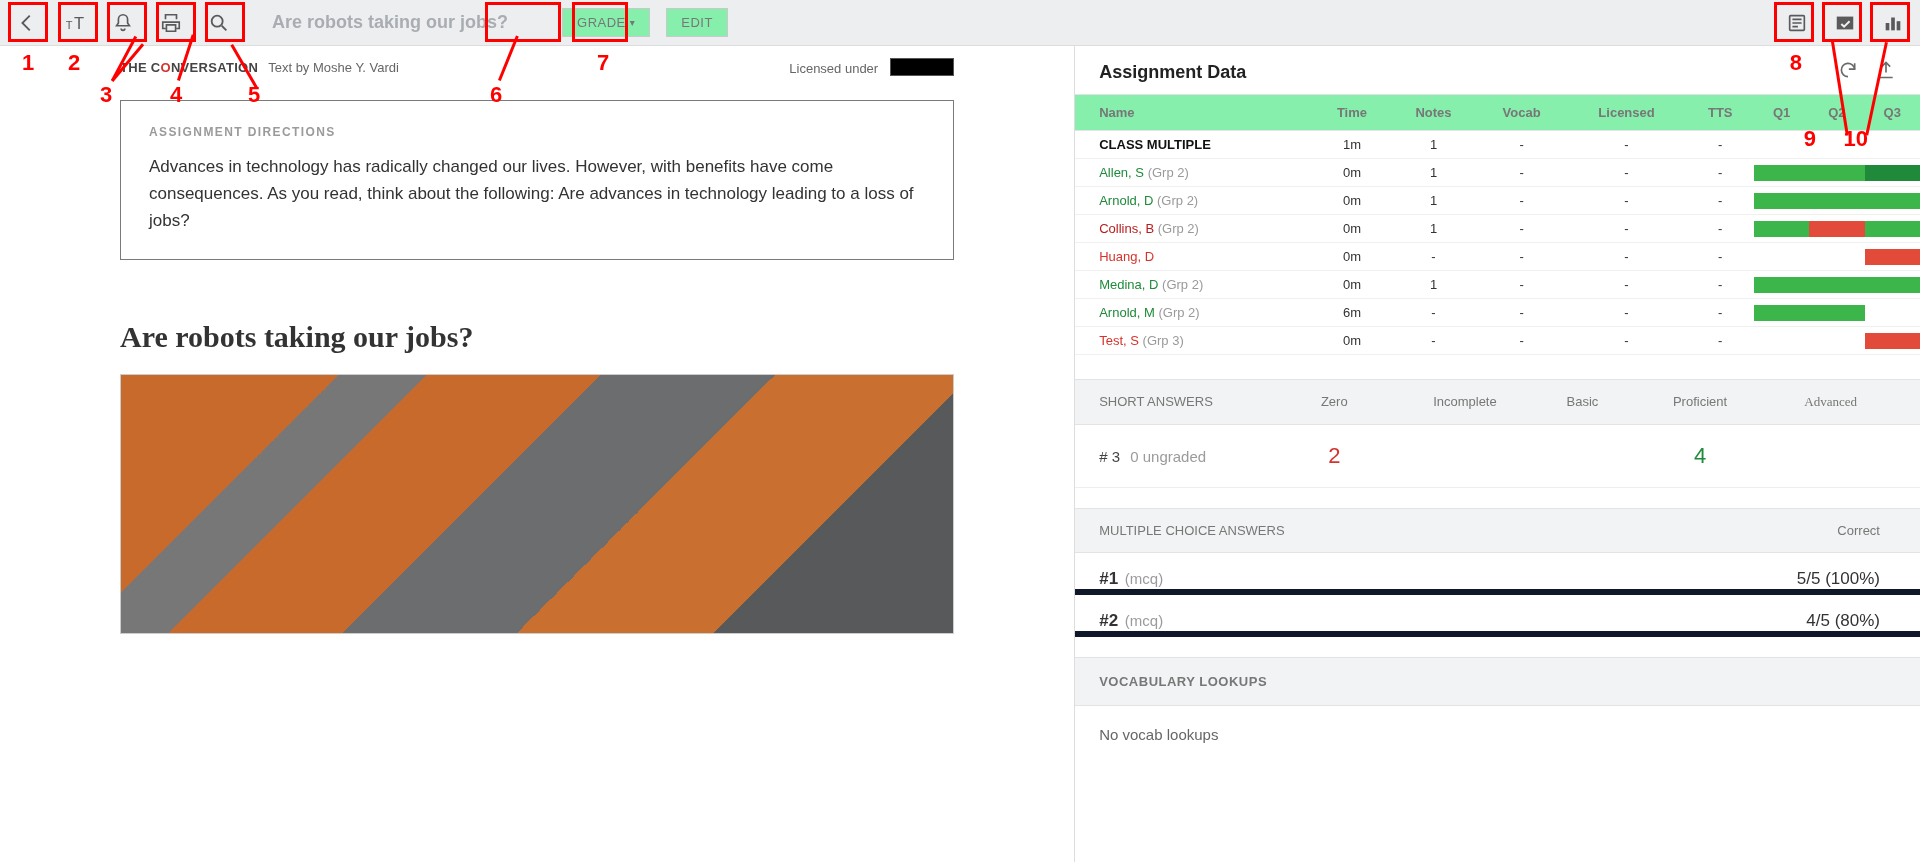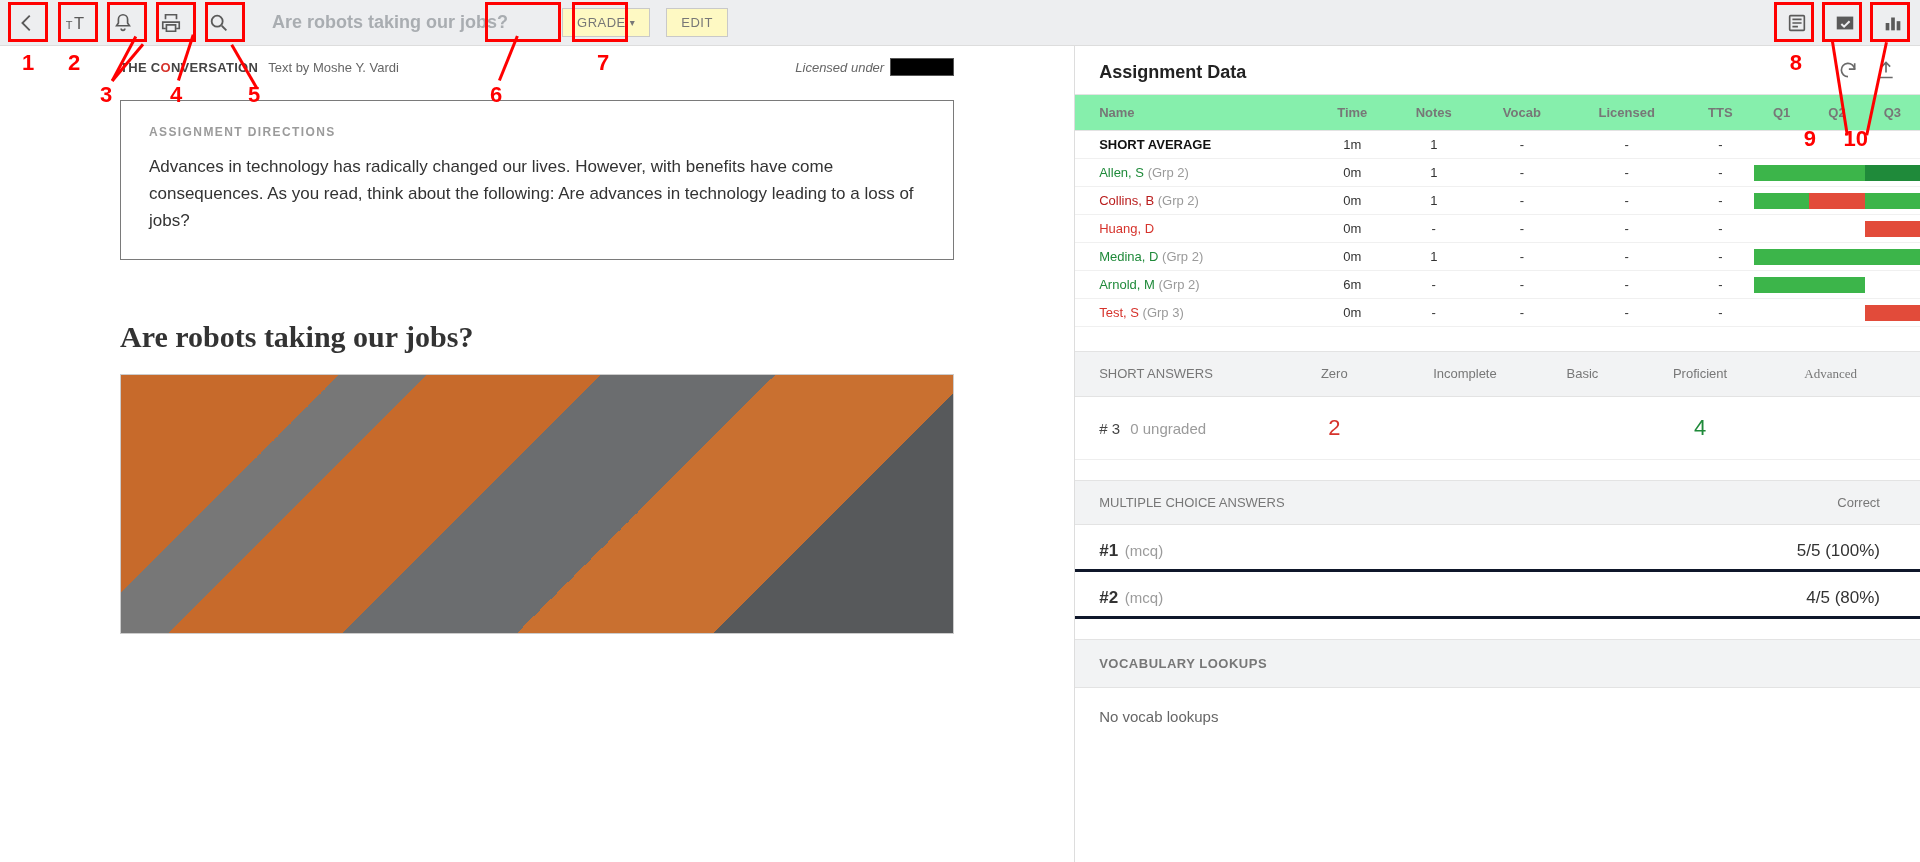--- a/index.html
+++ b/index.html
@@ -22,21 +22,21 @@
     width: 34px; height: 34px;
     display: flex; align-items: center; justify-content: center;
     border: 1px solid transparent;
     background: transparent;
     cursor: pointer;
     position: relative;
   }
   .tool-btn svg { width: 22px; height: 22px; fill: #5a5a5a; stroke: #5a5a5a; }
   .tool-outlined {
     border: 1px solid #c9c9c9;
-    background: #fef9c3;
+    background: #86efac;
     padding: 6px 14px;
     font-size: 13px;
     letter-spacing: .5px;
     color: #777;
     cursor: pointer;
     display: flex; align-items: center; gap: 4px;
   }
   .tool-outlined .caret { font-size: 10px; }
   .title-text {
     font-size: 18px;
@@ -54,21 +54,21 @@
   .main { display: flex; height: calc(100% - 46px); }
   .pane-left { width: 56%; background: #fff; overflow-y: scroll; position: relative; border-right: 1px solid #ddd; }
   .pane-right { width: 44%; background: #fff; overflow-y: auto; position: relative; }
 
   
   .article-wrap { padding: 12px 120px 40px 120px; }
   .src-line { display: flex; align-items: center; gap: 10px; font-size: 13px; margin-bottom: 24px; }
   .src-logo { font-weight: 700; letter-spacing: .3px; color:#444;}
   .src-logo .o { color: #d6332c; }
   .src-byline { color: #666; }
-  .lic { margin-left: auto; color: #666; display:flex; align-items:center; gap:6px;font-style:italic;}
+  .lic { margin-left: auto; color: #666; display:flex; align-items:flex-end; gap:12px;}
   .lic-badge { width:64px; height:18px; border:1px solid #555; background:#000; }
   .directions-box {
     border: 1.5px solid #7a7a7a;
     padding: 24px 28px;
     margin-bottom: 60px;
   }
   .directions-heading {
     font-size: 12px;
     font-weight: 700;
     letter-spacing: 1.4px;
@@ -126,21 +126,21 @@
   .sa-label { color:#444; }
   .sa-ungraded { color:#9b9b9b; margin-left:6px;}
   .sa-red { color:#d6332c; font-size:22px; text-align:center;}
   .sa-green { color:#1f8a3a; font-size:22px; text-align:center;}
 
   .mc-header {
     background:#f2f3f4; border-top:1px solid #e3e3e3; border-bottom:1px solid #e3e3e3;
     display:flex; justify-content:space-between; padding:14px 40px 14px 24px;
     font-size:13px; color:#777; font-weight:500; margin-top:20px;
   }
-  .mc-row { display:flex; justify-content:space-between; padding:16px 40px 8px 24px; border-bottom:3px solid #0f172a; font-size:17px; color:#333;}
+  .mc-row { display:flex; justify-content:space-between; padding:16px 40px 0 24px; border-bottom:6px solid #0f172a; font-size:17px; color:#333;}
   .mc-row .idx { font-weight:600;}
   .mc-row .type { color:#9b9b9b; font-size:15px; margin-left:2px;}
 
   .vocab-header {
     background:#f2f3f4; border-top:1px solid #e3e3e3; border-bottom:1px solid #e3e3e3;
     padding:16px 24px; font-size:13px; color:#777; font-weight:600; letter-spacing:.5px; margin-top:20px;
   }
   .vocab-body { padding:20px 24px; font-size:15px; color:#666;}
 
   
@@ -299,21 +299,21 @@
           <th>Vocab</th>
           <th>Licensed</th>
           <th>TTS</th>
           <th>Q1</th>
           <th>Q2</th>
           <th>Q3</th>
         </tr>
       </thead>
       <tbody id="student-rows">
           <tr>
-            <td class="name-cell"><span class="student-name name-bold">SHORT AVERAGE</span> <span class="grp"></span></td>
+            <td class="name-cell"><span class="student-name name-bold">CLASS MULTIPLE</span> <span class="grp"></span></td>
             <td>1m</td>
             <td>1</td>
             <td>-</td>
             <td>-</td>
             <td>-</td>
             <td class="q-cell">
               <div class="q-bar">
                 <div class="q-seg seg-e"></div>
               </div>
             </td>
@@ -341,20 +341,43 @@
               </div>
             </td>
             <td class="q-cell">
               <div class="q-bar">
                 <div class="q-seg seg-g"></div>
               </div>
             </td>
             <td class="q-cell">
               <div class="q-bar">
                 <div class="q-seg seg-dg"></div>
+              </div>
+            </td>
+          </tr>
+          <tr>
+            <td class="name-cell"><span class="student-name name-green">Arnold, D</span> <span class="grp">(Grp 2)</span></td>
+            <td>0m</td>
+            <td>1</td>
+            <td>-</td>
+            <td>-</td>
+            <td>-</td>
+            <td class="q-cell">
+              <div class="q-bar">
+                <div class="q-seg seg-g"></div>
+              </div>
+            </td>
+            <td class="q-cell">
+              <div class="q-bar">
+                <div class="q-seg seg-g"></div>
+              </div>
+            </td>
+            <td class="q-cell">
+              <div class="q-bar">
+                <div class="q-seg seg-g"></div>
               </div>
             </td>
           </tr>
           <tr>
             <td class="name-cell"><span class="student-name name-yellow">Collins, B</span> <span class="grp">(Grp 2)</span></td>
             <td>0m</td>
             <td>1</td>
             <td>-</td>
             <td>-</td>
             <td>-</td>

